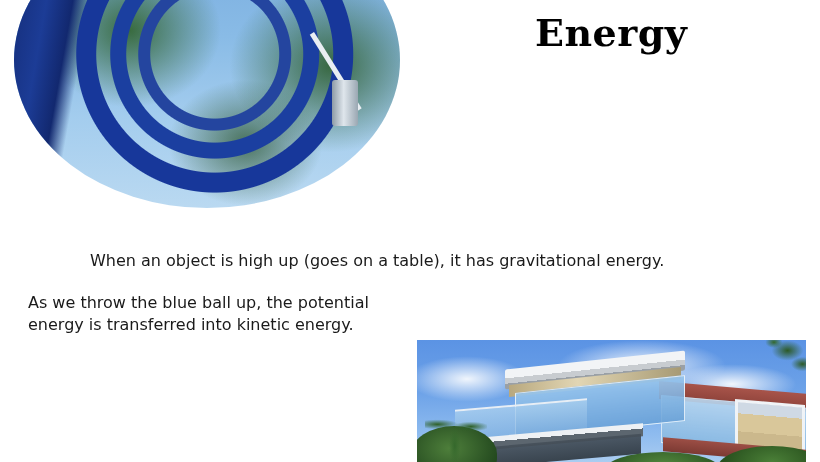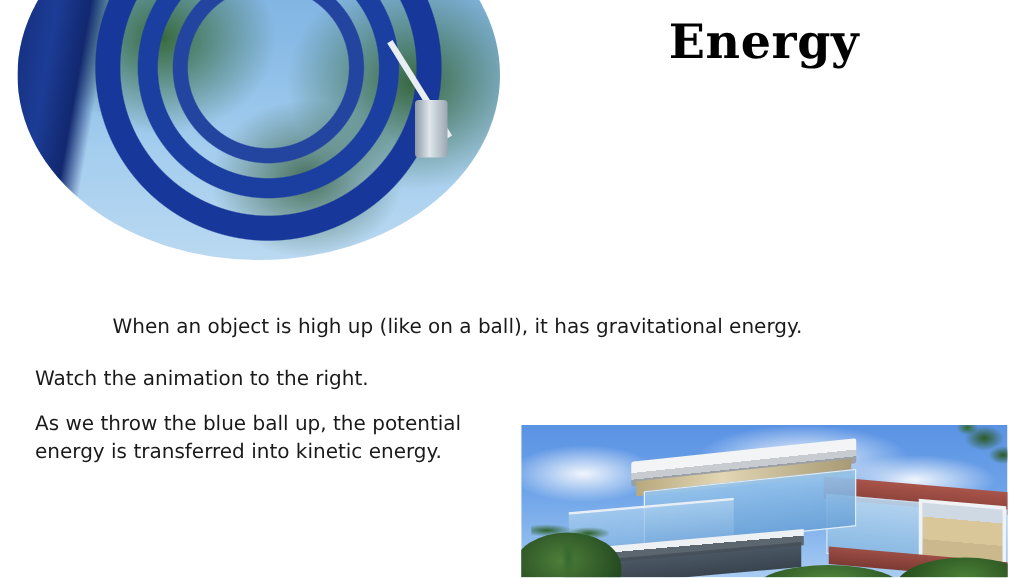--- a/index.html
+++ b/index.html
@@ -263,24 +263,23 @@
   <div id="title">Energy</div>
 
   <div id="coaster-figure">
     <div id="coaster-photo"></div>
 
     <div class="strut" id="strut4"></div>
     <div id="post"></div>
 
   </div>
 
-  <div id="intro-line">When an object is high up (like on a ball), it has gravitational energy.</div>
+  <div id="intro-line">When an object is high up (goes on a table), it has gravitational energy.</div>
 
   <div id="text-column">
-    <p>Watch the animation to the right.</p>
     <p>As we throw the blue ball up, the potential energy is transferred into kinetic energy.</p>
   </div>
 
   <div id="house-figure">
     <div id="house-photo">
       <div class="cloud" id="cloud1"></div>
       <div class="cloud" id="cloud2"></div>
       <div class="cloud" id="cloud3"></div>
       <div id="tree-topright"></div>
       <div id="wing-fascia"></div>

